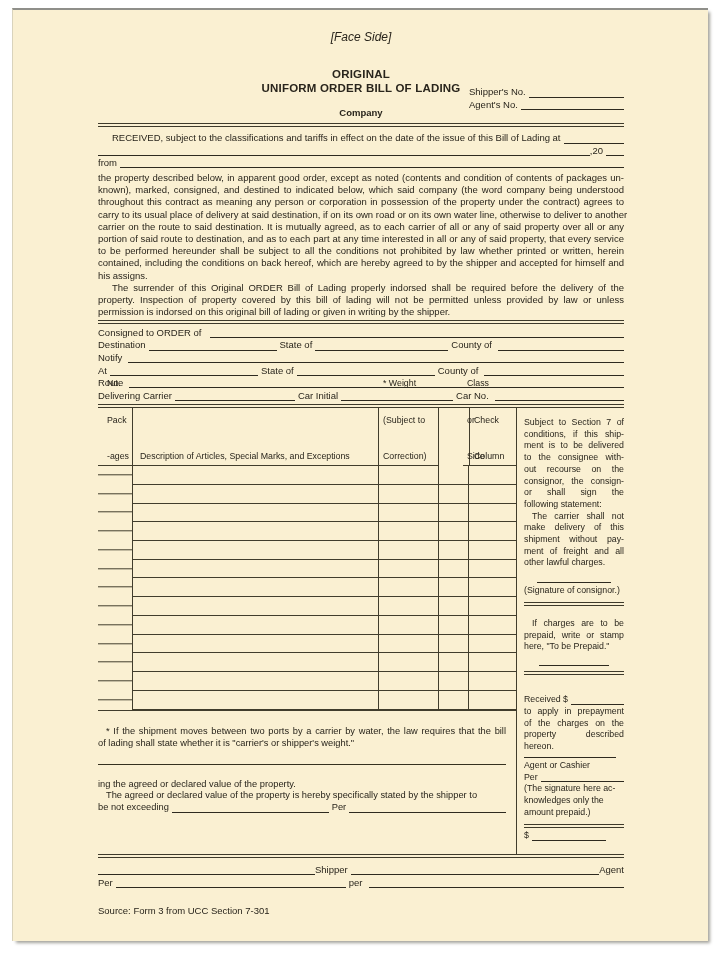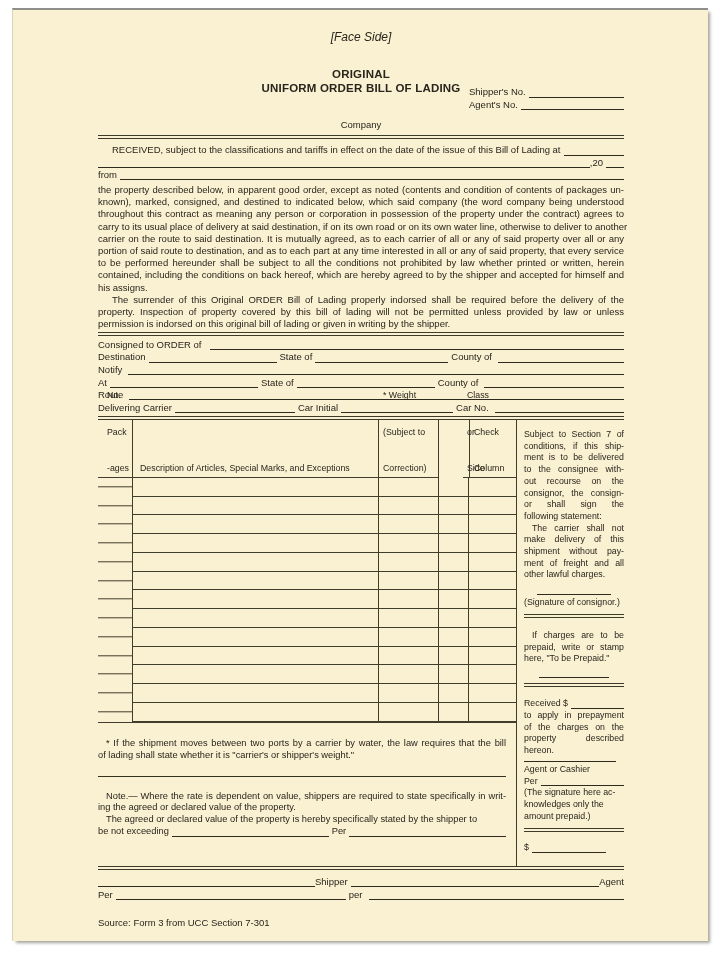--- a/index.html
+++ b/index.html
@@ -22,21 +22,21 @@
   .ind{padding-left:14px;}
   .ind8{padding-left:8px;}
   .line{display:flex;align-items:flex-end;}
   .fill{flex:1 1 auto;border-bottom:1px solid #2e2a1f;height:10px;margin-left:3px;margin-bottom:1px;}
   .fillf{flex:0 0 auto;border-bottom:1px solid #2e2a1f;height:10px;margin-left:3px;margin-right:3px;margin-bottom:1px;}
   .drule{border-top:1px solid #3e3a2a;border-bottom:1px solid #3e3a2a;height:2px;}
   .facelabel{margin-top:21px;font-size:12px;}
   .titleblock{margin-top:25px;font-size:11.5px;line-height:13.5px;letter-spacing:.2px;}
   .nos{position:absolute;top:76px;right:0;width:155px;font-size:9.5px;}
   .nos .line{height:12.5px;}
-  .companylabel{margin-top:24px;}
+  .companylabel{margin-top:12px;font-weight:bold;}
   .r1{margin-top:5px;}
   .consign{margin-top:2px;}
   .consign .line{height:12.6px;}
   .main{display:flex;height:446px;margin-top:0;}
   .left-area{width:418px;}
   .grid{display:grid;grid-template-columns:35px 246px 60px 30px 47px;border-bottom:1px solid #413d2c;}
   .th{height:52px;font-size:8.8px;line-height:10.6px;display:flex;flex-direction:column;justify-content:flex-end;
       padding:2px 2px 3px 7px;border-bottom:1px solid #413d2c;gap:26px;}
   .th.first{padding-left:9px;}
   .cb{height:244px;background:repeating-linear-gradient(to bottom,transparent 0,transparent 17.75px,#413d2c 17.75px,#413d2c 18.75px);}
@@ -45,21 +45,21 @@
   .fnotes{padding-top:15px;padding-right:10px;font-size:9.3px;line-height:11.8px;}
   .fdivider{border-bottom:1px solid #35311f;margin-top:14px;}
   .notepara{margin-top:14px;}
   .panel{flex:1;border-left:1px solid #413d2c;padding:9px 0 6px 7px;display:flex;flex-direction:column;
          font-size:8.8px;line-height:11.7px;}
   .panel .drule{margin-top:5px;}
   .sigline{height:0;border-bottom:1px solid #2e2a1f;width:74%;margin:13px auto 2px auto;}
   .shortline{height:0;border-bottom:1px solid #2e2a1f;width:70%;margin:12px auto 0 auto;}
   .siglinel{height:0;border-bottom:1px solid #2e2a1f;width:92%;margin:4px 0 2px 0;}
   .p3{margin-top:12px;}
-  .recrow{margin-top:11px;}
+  .recrow{margin-top:19px;}
   .dollarrow{margin-top:auto;margin-bottom:6px;}
   .dollarrow .fill{margin-right:18px;}
   .bottomrows{margin-top:5px;}
   .bottomrows .line{height:13px;}
   .w220{flex:0 0 217px;margin-left:0;}
   .w230{flex:0 0 230px;}
   .w120{flex:0 0 120px;}
   .w115{flex:0 0 112px;}
   .w130{flex:0 0 128px;}
   .w135{flex:0 0 133px;}
@@ -203,21 +203,20 @@
           <div class="cb vb"></div>
           <div class="cb vb"></div>
           <div class="cb"></div>
         </div>
 
         <div class="fnotes">
           <div class="j ind8">* If the shipment moves between two ports by a carrier by water, the law  requires that the bill</div>
           <div>of lading shall state whether it is "carrier's or shipper's weight."</div>
           <div class="fdivider"></div>
           <div class="notepara">
-            <div class="j ind8">Note.— Where the rate is dependent on value, shippers are required to state specifically in writ-</div>
             <div>ing the agreed or declared value of the property.</div>
           </div>
           <div class="ind8">The agreed or declared value of the property is hereby specifically stated by the shipper to</div>
           <div class="line">
             <span>be not exceeding</span>
             <span class="fillf" style="flex:1 1 auto;"></span>
             <span>Per</span>
             <span class="fill"></span>
           </div>
         </div>

